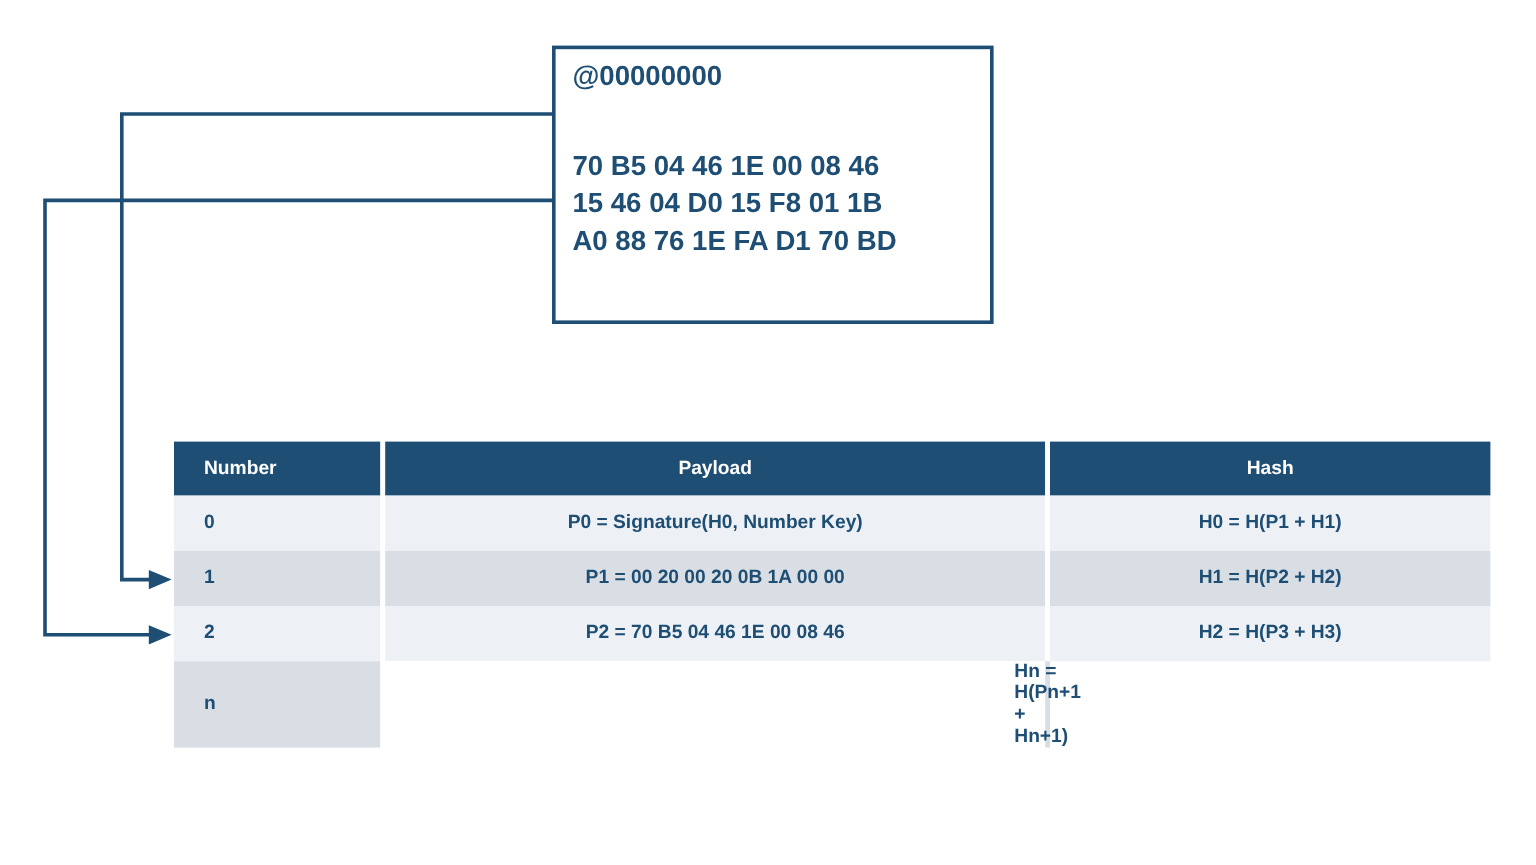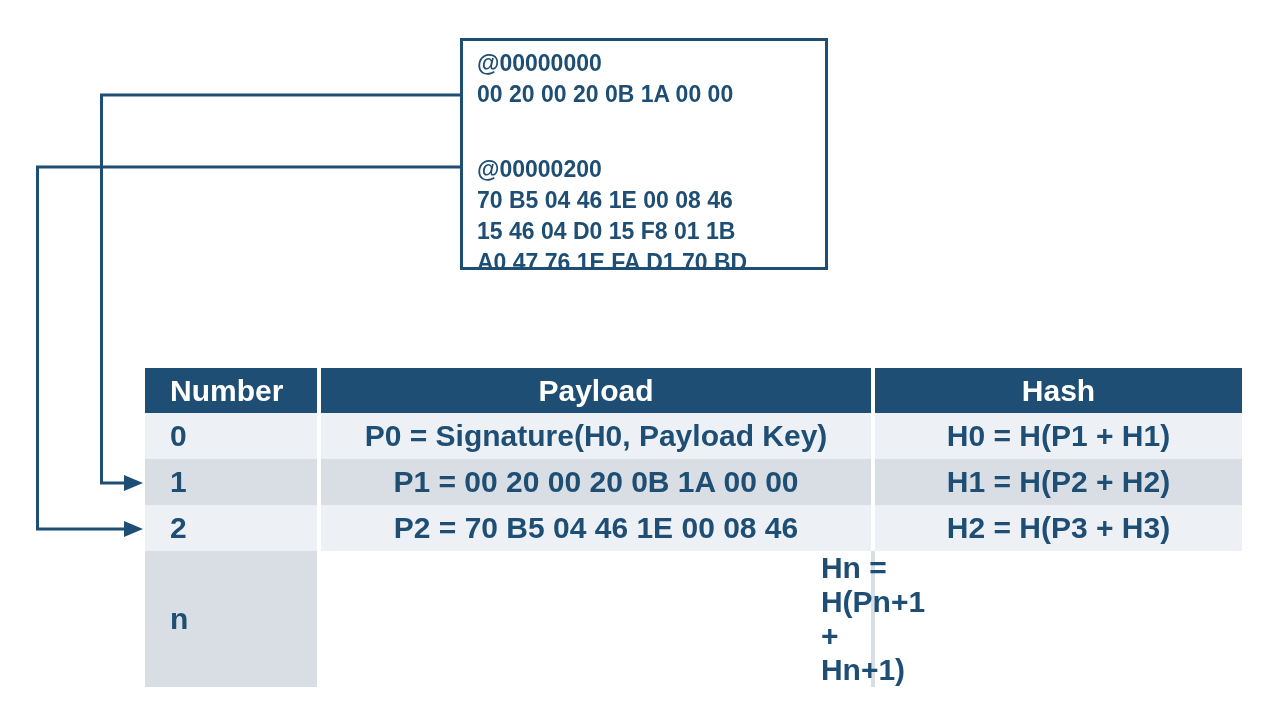--- a/index.html
+++ b/index.html
@@ -63,21 +63,21 @@
   .t-row {
     display: grid;
     grid-template-columns: 172px 4px 550px 4px 367px;
     height: 46px;
   }
   .t-row.header { height: 45px; }
   .cell {
     display: flex;
     align-items: center;
     justify-content: center;
-    font-size: 30px;
+    font-size: 16px;
     font-weight: bold;
     color: var(--navy, #1E4E74);
   }
   .cell.num {
     justify-content: flex-start;
     padding-left: 25px;
   }
   .t-row.header .cell {
     background: var(--navy, #1E4E74);
     color: var(--header_text, #ffffff);
@@ -94,43 +94,41 @@
   <svg class="connectors" viewBox="0 0 1280 721" xmlns="http://www.w3.org/2000/svg">
     <path d="M 460 95 L 101.5 95 L 101.5 483 L 127 483"></path>
     <polygon points="143,483 124,475 124,491"></polygon>
     <path d="M 460 167 L 37.5 167 L 37.5 529 L 127 529"></path>
     <polygon points="143,529 124,521 124,537"></polygon>
   </svg>
 
   <div class="hexbox">
     <div class="hexblock-1">
       <div>@00000000</div>
-      <div>00 20 00 20 0B 1A 00 00</div>
     </div>
     <div class="hexblock-2">
-      <div>@00000200</div>
       <div>70 B5 04 46 1E 00 08 46</div>
       <div>15 46 04 D0 15 F8 01 1B</div>
-      <div>A0 47 76 1E FA D1 70 BD</div>
+      <div>A0 88 76 1E FA D1 70 BD</div>
     </div>
   </div>
 
   <div class="hash-table">
     <div class="t-row header">
       <div class="cell num">Number</div>
       <div class="sep"></div>
       <div class="cell">Payload</div>
       <div class="sep"></div>
       <div class="cell">Hash</div>
     </div>
 
     <div class="t-row light">
       <div class="cell num">0</div>
       <div class="sep"></div>
-      <div class="cell">P0 = Signature(H0, Payload Key)</div>
+      <div class="cell">P0 = Signature(H0, Number Key)</div>
       <div class="sep"></div>
       <div class="cell">H0 = H(P1 + H1)</div>
     </div>
 
     <div class="t-row dark">
       <div class="cell num">1</div>
       <div class="sep"></div>
       <div class="cell">P1 = 00 20 00 20 0B 1A 00 00</div>
       <div class="sep"></div>
       <div class="cell">H1 = H(P2 + H2)</div>

